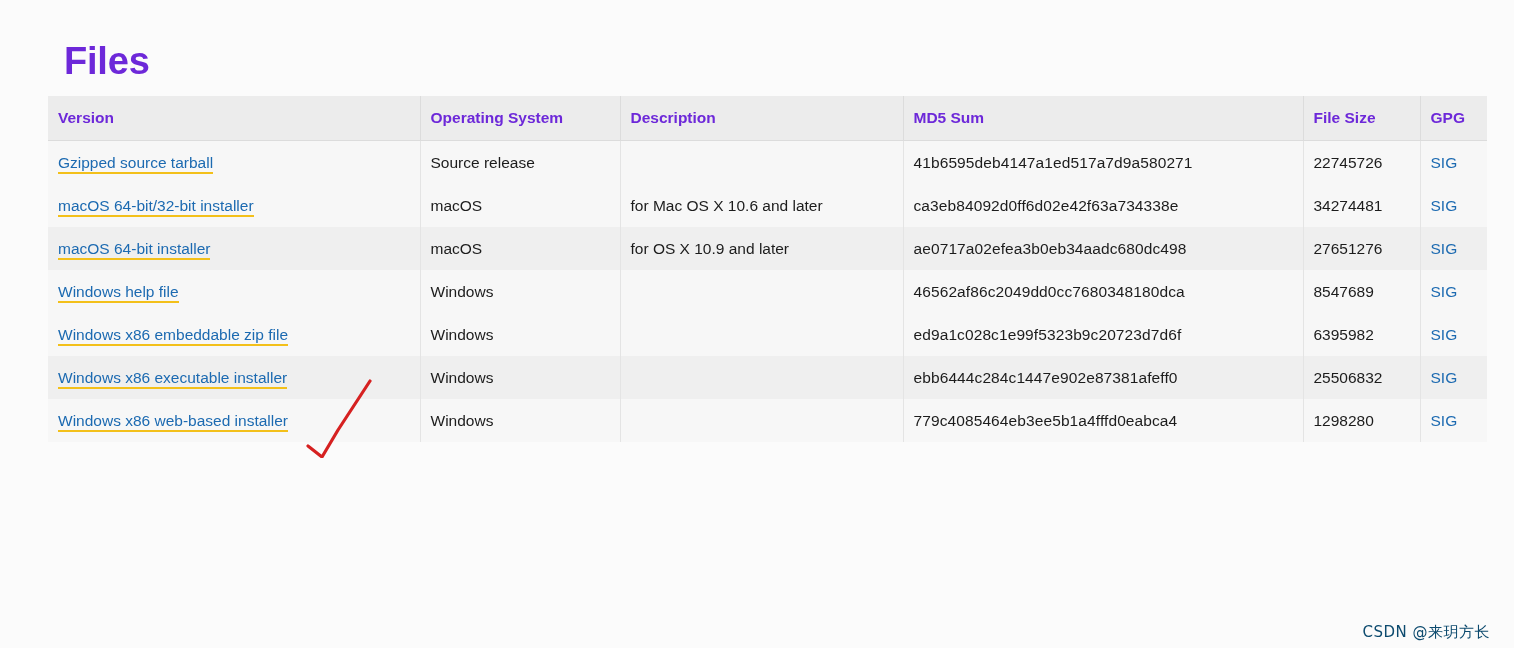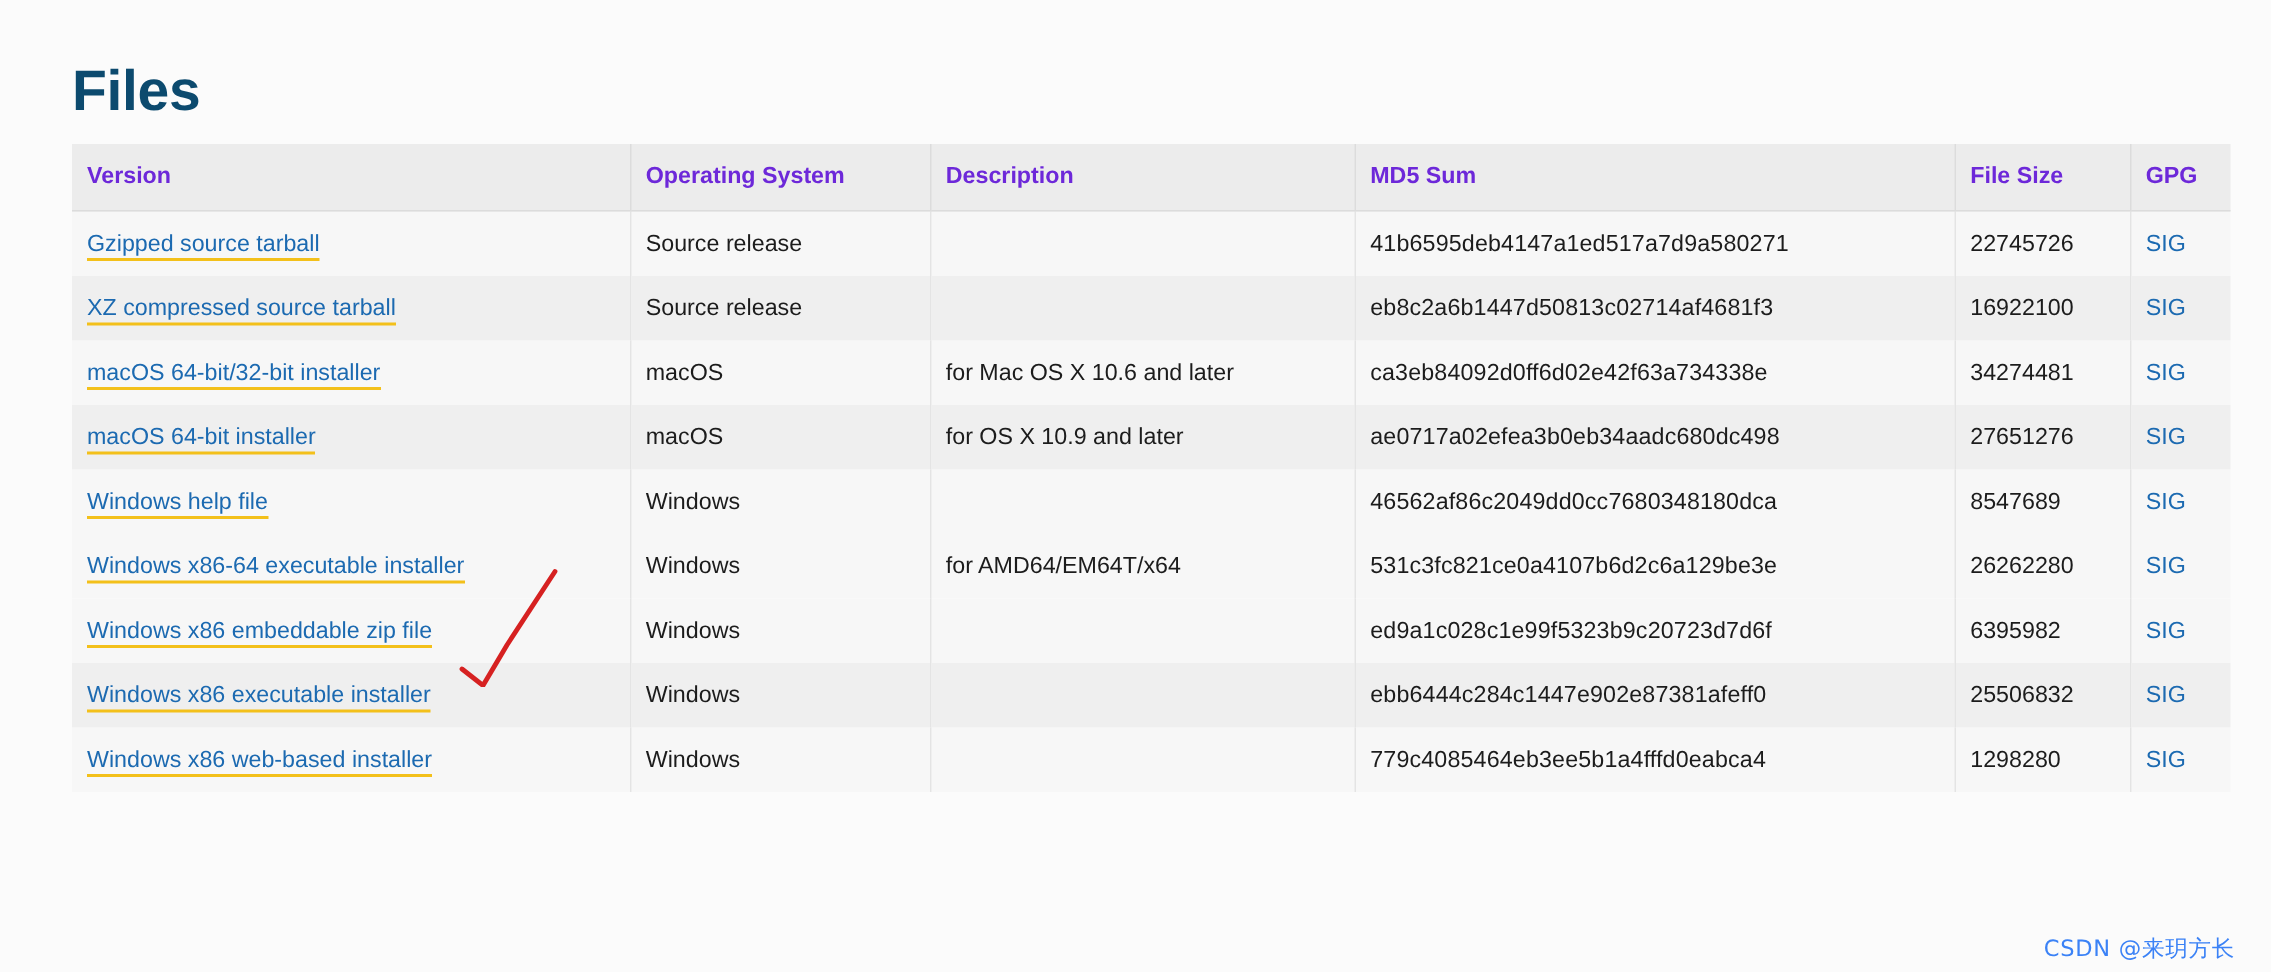--- a/index.html
+++ b/index.html
@@ -15,25 +15,25 @@
     position: relative;
   }
   #page-root {
     position: relative;
     width: 1514px;
     height: 648px;
     background: #fbfbfb;
   }
   .page-title {
     position: absolute;
-    left: 48px;
+    left: 64px;
     top: 12px;
     font-size: 38px;
     font-weight: bold;
-    color: #0c4a6e;
+    color: #6d28d9;
     letter-spacing: -0.2px;
     line-height: 48px;
   }
   .files-table-wrap {
     position: absolute;
     left: 48px;
     top: 96px;
     width: 1439px;
   }
   table.files-table {
@@ -105,21 +105,21 @@
     top: 378px;
     width: 80px;
     height: 80px;
     pointer-events: none;
   }
   .watermark {
     position: absolute;
     right: 24px;
     bottom: 6px;
     font-size: 15px;
-    color: #3b82f6;
+    color: #0c4a6e;
     font-family: "DejaVu Sans", sans-serif;
     letter-spacing: 0.5px;
     white-space: nowrap;
   }
 </style>
 </head>
 <body>
 
 <div id="page-root">
 
@@ -147,28 +147,20 @@
       </thead>
       <tbody id="files-table-body">
           <tr class="row-odd">
             <td><a class="file-link">Gzipped source tarball</a></td>
             <td>Source release</td>
             <td></td>
             <td class="md5-cell">41b6595deb4147a1ed517a7d9a580271</td>
             <td>22745726</td>
             <td><a class="sig-link">SIG</a></td>
           </tr>
-          <tr class="row-even">
-            <td><a class="file-link">XZ compressed source tarball</a></td>
-            <td>Source release</td>
-            <td></td>
-            <td class="md5-cell">eb8c2a6b1447d50813c02714af4681f3</td>
-            <td>16922100</td>
-            <td><a class="sig-link">SIG</a></td>
-          </tr>
           <tr class="row-odd">
             <td><a class="file-link">macOS 64-bit/32-bit installer</a></td>
             <td>macOS</td>
             <td>for Mac OS X 10.6 and later</td>
             <td class="md5-cell">ca3eb84092d0ff6d02e42f63a734338e</td>
             <td>34274481</td>
             <td><a class="sig-link">SIG</a></td>
           </tr>
           <tr class="row-even">
             <td><a class="file-link">macOS 64-bit installer</a></td>
@@ -180,28 +172,20 @@
           </tr>
           <tr class="row-odd">
             <td><a class="file-link">Windows help file</a></td>
             <td>Windows</td>
             <td></td>
             <td class="md5-cell">46562af86c2049dd0cc7680348180dca</td>
             <td>8547689</td>
             <td><a class="sig-link">SIG</a></td>
           </tr>
           <tr class="row-odd">
-            <td><a class="file-link">Windows x86-64 executable installer</a></td>
-            <td>Windows</td>
-            <td>for AMD64/EM64T/x64</td>
-            <td class="md5-cell">531c3fc821ce0a4107b6d2c6a129be3e</td>
-            <td>26262280</td>
-            <td><a class="sig-link">SIG</a></td>
-          </tr>
-          <tr class="row-odd">
             <td><a class="file-link">Windows x86 embeddable zip file</a></td>
             <td>Windows</td>
             <td></td>
             <td class="md5-cell">ed9a1c028c1e99f5323b9c20723d7d6f</td>
             <td>6395982</td>
             <td><a class="sig-link">SIG</a></td>
           </tr>
           <tr class="row-even">
             <td><a class="file-link">Windows x86 executable installer</a></td>
             <td>Windows</td>

